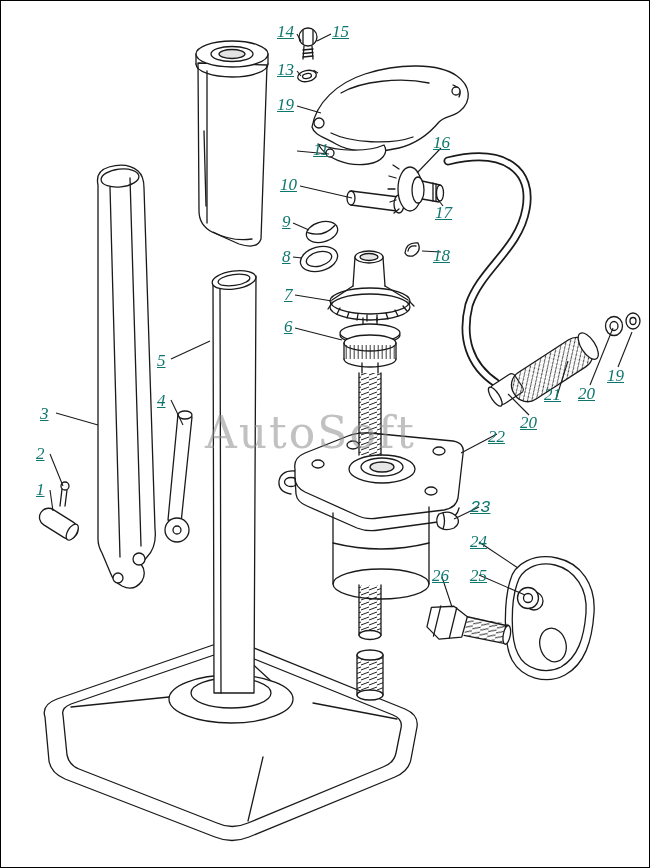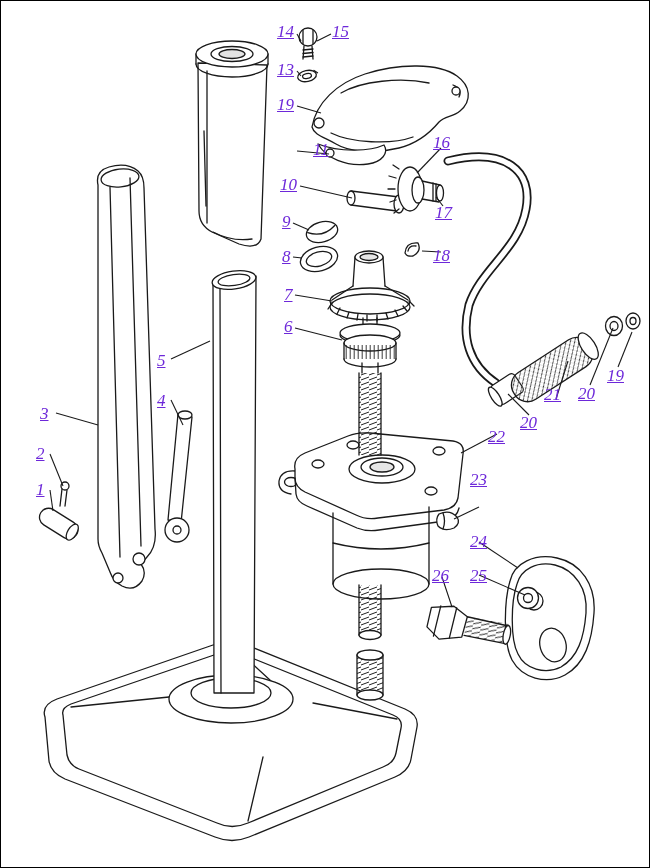--- a/index.html
+++ b/index.html
@@ -10,21 +10,21 @@
   }
   #art{position:absolute;left:0;top:0;}
   #art path,#art ellipse,#art circle,#art rect,#art line{
     stroke:#1a1a1a;stroke-width:1.3;stroke-linecap:round;stroke-linejoin:round;
   }
   #leader-svg{position:absolute;left:0;top:0;pointer-events:none;}
   #leader-svg line{stroke:#1a1a1a;stroke-width:1.1;}
   #label-layer{position:absolute;left:0;top:0;width:100%;height:100%;pointer-events:none;}
   .plabel{
     position:absolute;font:italic 17px "Liberation Serif",serif;
-    color:#6d28d9;text-decoration:underline;line-height:1;
+    color:#0f766e;text-decoration:underline;line-height:1;
   }
   #watermark{
     position:absolute;left:204px;top:406px;
     font:44px "DejaVu Serif",serif;letter-spacing:2px;
     color:#8f8f8f;opacity:.55;
   }
   #caption{
     position:absolute;left:388px;top:820px;
     font:21px "Liberation Serif",serif;color:#000;letter-spacing:1px;
   }
@@ -280,20 +280,21 @@
       <path fill="none" d="M437,607 L435,638"></path>
       <path fill="none" d="M453,606 L451,637"></path>
     </g>
 
     <g>
       <path fill="#fff" d="M438,513 Q449,508 456,516 Q460,522 453,527 Q443,531 437,525 Q434,518 438,513 Z"></path>
       <path fill="none" d="M442,512 Q445,520 442,528"></path>
     </g>
   </svg>
 
+  <div id="watermark">AutoSoft</div>
 
   <svg id="leader-svg" width="650" height="868" viewBox="0 0 650 868">
       <line x1="296" y1="33" x2="300" y2="40"></line>
       <line x1="330" y1="33" x2="316" y2="40"></line>
       <line x1="296" y1="70" x2="300" y2="75"></line>
       <line x1="296" y1="105" x2="320" y2="112"></line>
       <line x1="296" y1="150" x2="328" y2="153"></line>
       <line x1="440" y1="147" x2="416" y2="172"></line>
       <line x1="299" y1="185" x2="351" y2="197"></line>
       <line x1="442" y1="205" x2="435" y2="196"></line>
@@ -335,19 +336,19 @@
       <div class="plabel" style="left: 156px; top: 351px;">5</div>
       <div class="plabel" style="left: 156px; top: 391px;">4</div>
       <div class="plabel" style="left: 39px; top: 404px;">3</div>
       <div class="plabel" style="left: 35px; top: 444px;">2</div>
       <div class="plabel" style="left: 35px; top: 480px;">1</div>
       <div class="plabel" style="left: 606px; top: 366px;">19</div>
       <div class="plabel" style="left: 577px; top: 384px;">20</div>
       <div class="plabel" style="left: 543px; top: 385px;">21</div>
       <div class="plabel" style="left: 519px; top: 413px;">20</div>
       <div class="plabel" style="left: 487px; top: 427px;">22</div>
-      <div class="plabel" style="left: 469px; top: 470px;">23</div>
+      <div class="plabel" style="left: 469px; top: 498px; font-family: Liberation Mono, monospace;">23</div>
       <div class="plabel" style="left: 469px; top: 532px;">24</div>
       <div class="plabel" style="left: 431px; top: 566px;">26</div>
       <div class="plabel" style="left: 469px; top: 566px;">25</div>
     </div>
 
 </div>
 
 </body></html>

